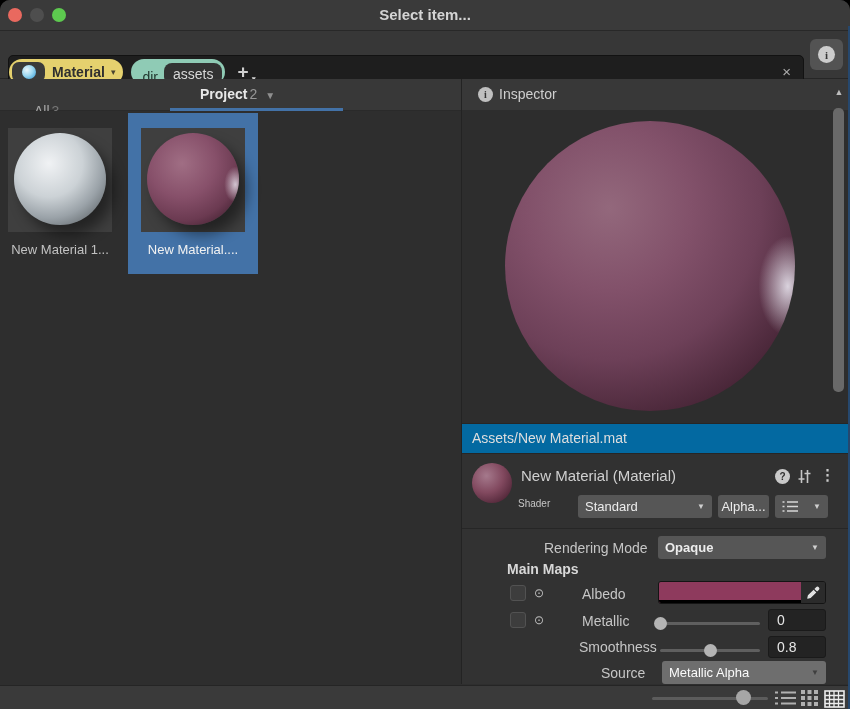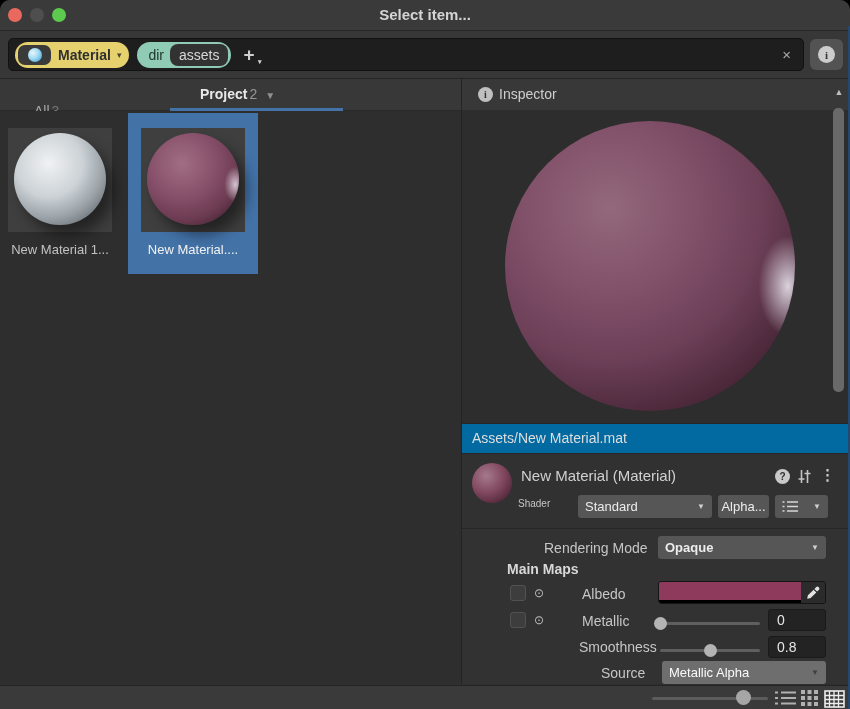--- a/index.html
+++ b/index.html
@@ -8,28 +8,28 @@
   .abs{position:absolute;}
   
   .titlebar{left:0;top:0;width:100%;height:30px;background:#3a3a3a;border-bottom:1px solid #282828;}
   .tl{width:14px;height:14px;border-radius:50%;top:8px;}
   .tl.red{left:8px;background:#e9695f;}
   .tl.gray{left:30px;background:#4e4e4e;}
   .tl.green{left:52px;background:#5dc94f;}
   .win-title{left:0;top:6px;width:100%;text-align:center;color:#d4d4d4;font-size:15px;font-weight:bold;}
   
   .search-row{left:0;top:31px;width:100%;height:47px;background:#373737;border-bottom:1px solid #262626;}
-  .search-field{left:8px;top:7px;width:796px;height:33px;background:#1e1e1e;border:1px solid #121212;border-radius:5px;display:flex;align-items:center;padding-left:6px;box-sizing:border-box;}
+  .search-field{left:8px;top:24px;width:796px;height:33px;background:#1e1e1e;border:1px solid #121212;border-radius:5px;display:flex;align-items:center;box-sizing:border-box;}
   .chip{height:26px;border-radius:13px;display:flex;align-items:center;}
   .chip-yellow{background:var(--chip-yellow,#e5d16e);padding:0 8px 0 3px;margin-right:8px;}
   .chip-iconbox{width:33px;height:20px;border-radius:7px;background:#3a3a3a;display:flex;align-items:center;justify-content:center;margin-right:7px;}
   .mat-sphere-mini{width:14px;height:14px;border-radius:50%;background:radial-gradient(circle at 35% 35%,#eaf6fc,#9fd9f2 45%,#56aede 80%,#3f8fc0);}
   .chip-label{color:#2f2f2f;font-size:14px;font-weight:600;}
   .chip-caret{color:#4a4430;font-size:9px;margin-left:6px;}
-  .chip-teal{background:var(--chip-teal,#8fcbb5);padding:0 3px 0 11px;}
+  .chip-teal{background:var(--chip-teal,#8fcbb5);padding:0 3px 0 11px;align-items:flex-end;}
   .chip-key{color:#22382f;font-size:14px;margin-right:6px;}
   .chip-valuebox{height:22px;border-radius:8px;background:#323232;display:flex;align-items:center;padding:0 9px;color:#d8d8d8;font-size:14px;}
   .add-filter{position:relative;margin-left:12px;color:#cfcfcf;font-size:19px;font-weight:bold;line-height:1;}
   .add-filter::after{content:"▾";position:absolute;right:-7px;bottom:-1px;font-size:7px;color:#cfcfcf;}
   .clear-btn{position:absolute;right:12px;top:7px;color:#ababab;font-size:15px;line-height:18px;}
   .info-btn{left:810px;top:8px;width:33px;height:31px;background:#535353;border-radius:6px;display:flex;align-items:center;justify-content:center;}
   .info-circle{width:17px;height:17px;border-radius:50%;background:#cccccc;color:#373737;font-size:11px;font-weight:bold;display:flex;align-items:center;justify-content:center;font-family:"Liberation Serif",serif;}
   
   .tabbar{left:0;top:79px;width:461px;height:31px;background:#383838;border-bottom:1px solid #2a2a2a;}
   .tab{top:7px;font-size:14px;}

